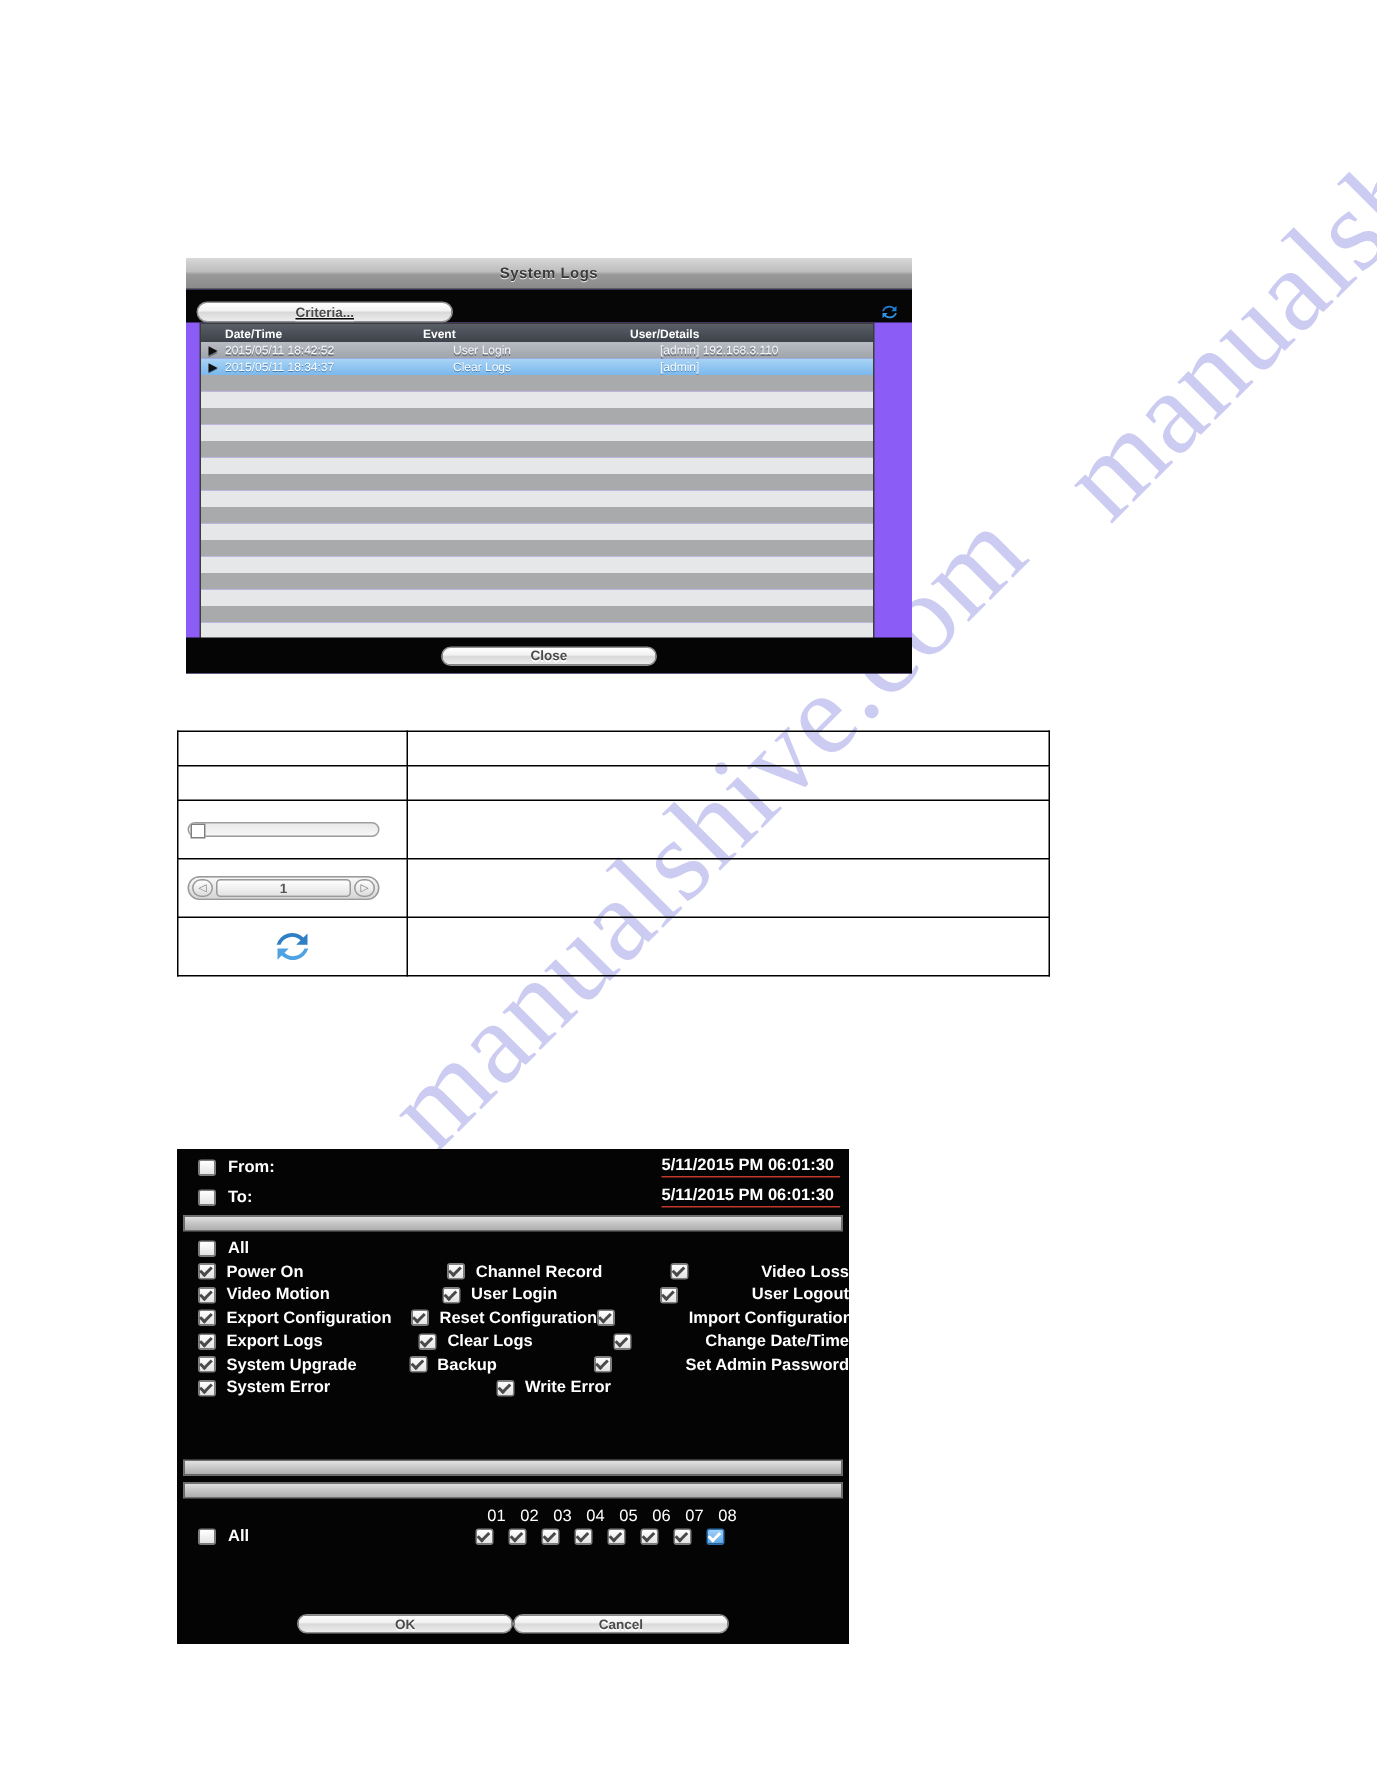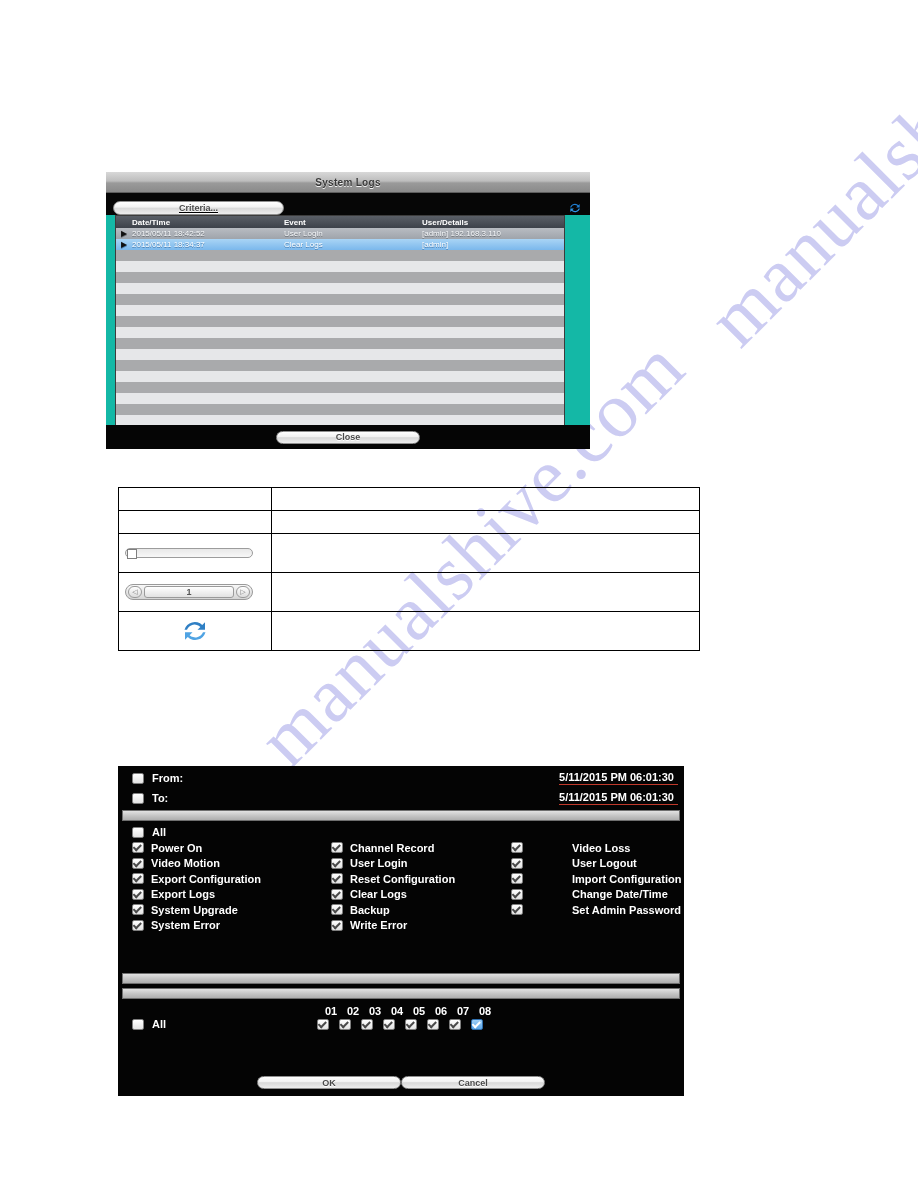--- a/index.html
+++ b/index.html
@@ -33,25 +33,25 @@
     white-space: nowrap;
     transform: rotate(-45deg);
     transform-origin: left top;
   }
   #wm-a { left: 690px; top: 300px; }
   #wm-b { left: 240px; top: 720px; }
 
   
   #syslog-dialog {
     position: absolute;
-    left: 106px;
+    left: 124px;
     top: 172px;
     width: 484px;
     height: 277px;
-    background: #14b8a6;
+    background: #8b5cf6;
     box-sizing: border-box;
     z-index: 10;
   }
   #syslog-titlebar {
     height: 20px;
     background: linear-gradient(to bottom, #d8d8d8 0%, #bdbdbd 45%, #9a9a9a 55%, #8a8a8a 100%);
     border-bottom: 1px solid #5d5d5d;
     display: flex;
     align-items: center;
     justify-content: center;
@@ -107,21 +107,21 @@
   #log-header {
     display: flex;
     height: 12px;
     align-items: center;
     background: linear-gradient(to bottom, #5a5f67 0%, #3d424a 100%);
     color: #ffffff;
     font-size: 8px;
     font-weight: bold;
   }
   #log-header .col-arrow { width: 16px; }
-  #log-header .col-date  { width: 152px; }
+  #log-header .col-date  { width: 132px; }
   #log-header .col-event { width: 138px; }
   #log-header .col-user  { flex: 1; }
   .log-row {
     display: flex;
     height: 11px;
     align-items: center;
     font-size: 8px;
     color: #ffffff;
     box-sizing: border-box;
   }
@@ -242,21 +242,21 @@
     align-items: center;
     justify-content: center;
     height: 38px;
   }
 
   
   #criteria-dialog {
     position: absolute;
     left: 118px;
     top: 766px;
-    width: 566px;
+    width: 448px;
     height: 330px;
     background: #040404;
     z-index: 10;
     box-sizing: border-box;
     color: #ffffff;
   }
   .date-row {
     display: flex;
     align-items: center;
     height: 16px;
@@ -365,21 +365,21 @@
     box-sizing: border-box;
   }
   #channel-block {
     padding-left: 14px;
     margin-top: 6px;
   }
   #channel-numbers {
     display: flex;
     margin-left: 188px;
     font-size: 11px;
-    font-weight: bold;
+    font-weight: normal;
     color: #ffffff;
   }
   #channel-numbers span {
     width: 22px;
     text-align: center;
   }
   #channel-row {
     display: flex;
     align-items: center;
     margin-top: 1px;

